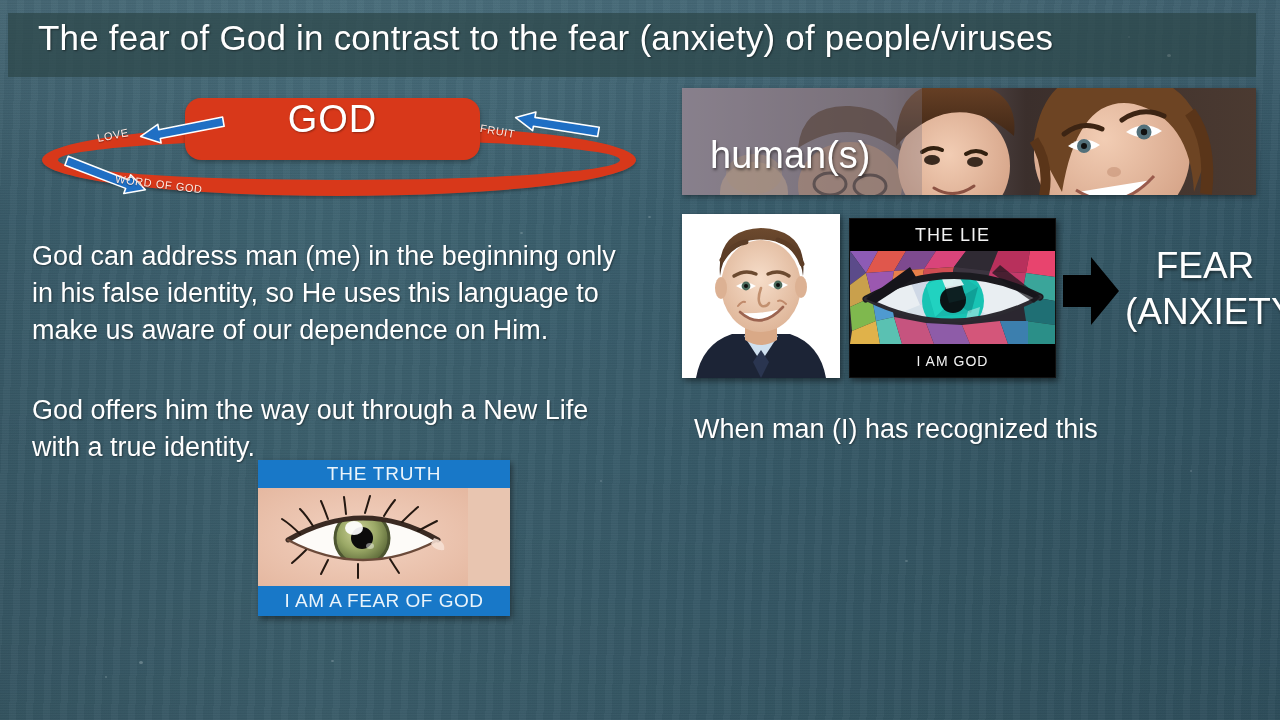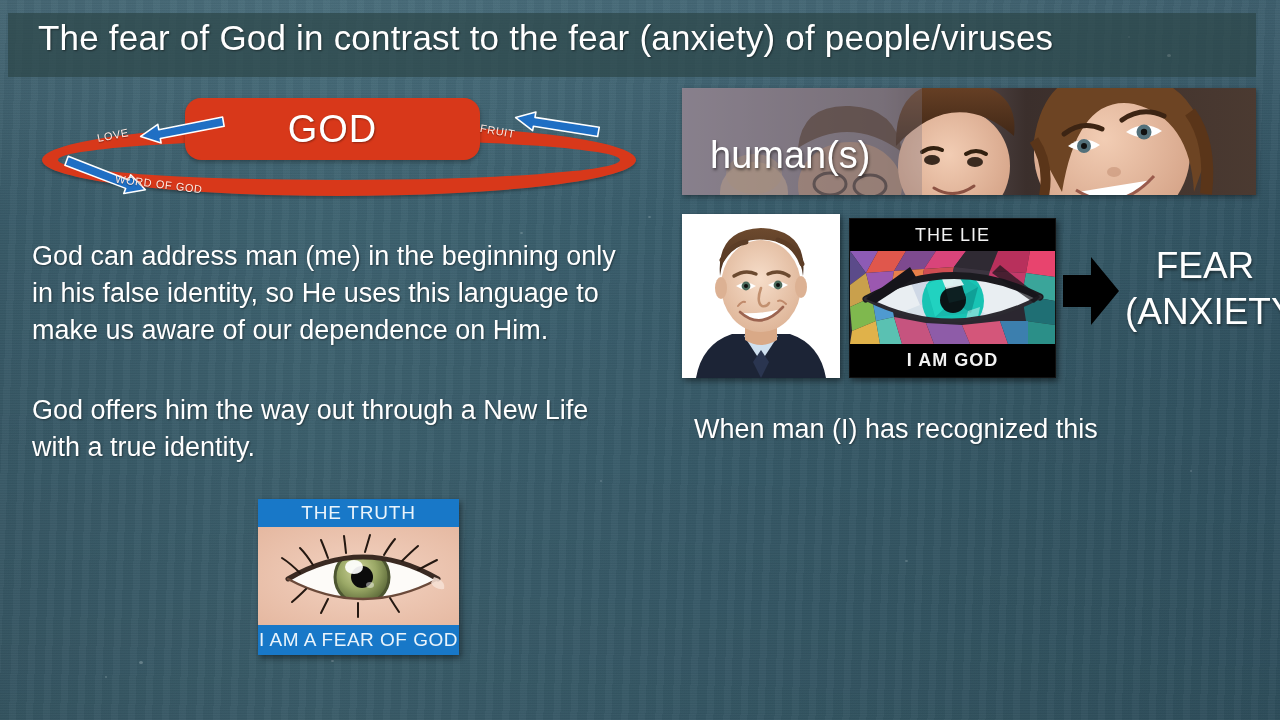--- a/index.html
+++ b/index.html
@@ -60,21 +60,21 @@
   #god-diagram{position:absolute;left:40px;top:92px;width:610px;height:115px;}
   #god-ring{
     position:absolute;left:2px;top:32px;width:594px;height:72px;
     border:16px solid #d8381a;border-radius:50%;box-sizing:border-box;
     box-shadow:0 2px 3px rgba(0,0,0,.28);
   }
   #god-box{
     position:absolute;left:145px;top:6px;width:295px;height:62px;
     background:#d8381a;border-radius:16px;
     box-shadow:0 2px 4px rgba(0,0,0,.3);
-    display:flex;align-items:center;justify-content:center;
+    display:flex;justify-content:center;
   }
   #god-label{
     color:#ffffff;font-size:38px;font-weight:300;letter-spacing:1px;
     text-shadow:1px 1px 2px rgba(0,0,0,.35);
   }
   .cyc-label{
     position:absolute;color:#ffe9e2;font-size:11px;letter-spacing:.6px;
     font-weight:400;white-space:nowrap;text-shadow:0 1px 1px rgba(0,0,0,.4);
   }
   #label-love{left:57px;top:37px;transform:rotate(-11deg);}
@@ -92,21 +92,21 @@
     text-shadow:1px 1px 2px rgba(0,0,0,.4);
   }
   #para-2{
     position:absolute;left:32px;top:392px;width:610px;
     color:#ffffff;font-size:27px;line-height:37px;font-weight:300;
     text-shadow:1px 1px 2px rgba(0,0,0,.4);
   }
 
   
   #truth-card{
-    position:absolute;left:258px;top:499px;width:201px;height:156px;
+    position:absolute;left:258px;top:460px;width:252px;height:156px;
     box-shadow:2px 3px 6px rgba(0,0,0,.45);overflow:hidden;background:#1878c8;text-align:center;
   }
   .band-blue{background:#1878c8;color:#eaf4fb;}
   #truth-top{
     height:28px;display:flex;align-items:center;justify-content:center;
     font-size:19px;font-weight:300;letter-spacing:.8px;
   }
   #truth-bottom{
     height:30px;display:flex;align-items:center;justify-content:center;
     font-size:19px;font-weight:300;letter-spacing:.5px;
@@ -135,21 +135,21 @@
     position:absolute;left:849px;top:218px;width:207px;height:160px;
     background:#000000;overflow:hidden;box-shadow:2px 3px 6px rgba(0,0,0,.5);
     border:1px solid #111;box-sizing:border-box;
   }
   #lie-top{
     height:32px;display:flex;align-items:center;justify-content:center;
     color:#f2f2f2;font-size:18px;font-weight:300;letter-spacing:1px;background:#000;border-radius:6px;
   }
   #lie-bottom{
     height:33px;display:flex;align-items:center;justify-content:center;
-    color:#f2f2f2;font-size:18px;font-weight:700;letter-spacing:1px;background:#000;
+    color:#f2f2f2;font-size:14px;font-weight:400;letter-spacing:1px;background:#000;
   }
   #lie-img{height:93px;position:relative;overflow:hidden;background:#2a2b30;}
 
   
   #fear-arrow{position:absolute;left:1063px;top:255px;width:56px;height:72px;}
 
   
   #fear-text{
     position:absolute;left:1125px;top:243px;width:160px;text-align:center;
     color:#ffffff;font-size:37px;line-height:46px;font-weight:300;

